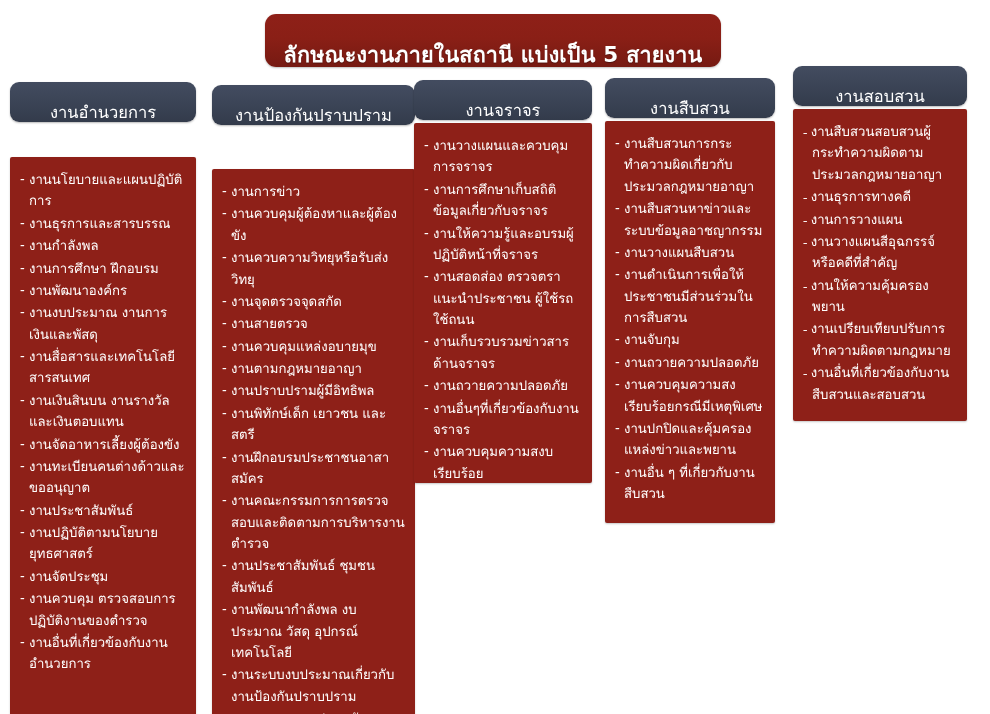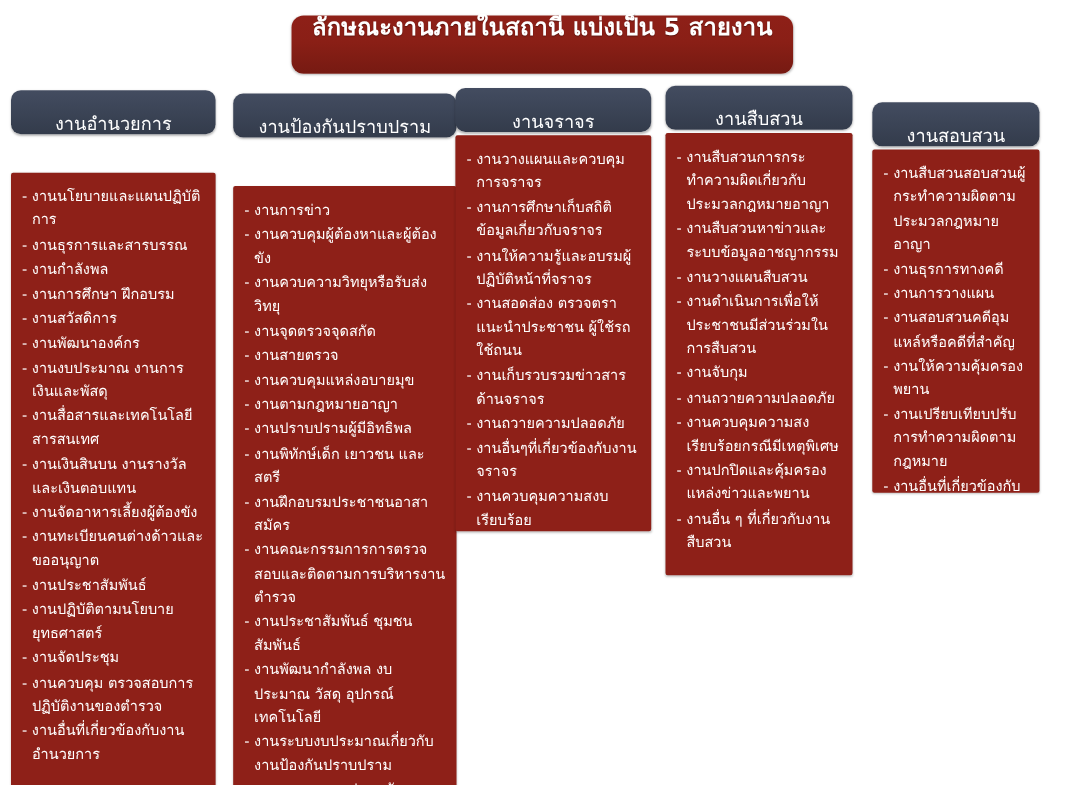--- a/index.html
+++ b/index.html
@@ -24,21 +24,21 @@
   #title-banner {
     position: absolute;
     left: 265px;
     top: 14px;
     width: 456px;
     height: 53px;
     border-radius: 11px;
     background: linear-gradient(180deg, #8e2018 0%, #8a1f16 45%, #761a12 100%);
     box-shadow: 0 1px 2px rgba(0,0,0,0.25);
     display: flex;
-    align-items: flex-start;
+    align-items: flex-end;
     justify-content: center;
   }
   #title-banner .title-text {
     color: #ffffff;
     font-size: 21.5px;
     font-weight: bold;
     letter-spacing: 0.2px;
     line-height: 1.1;
     white-space: nowrap;
     text-shadow: 0 1px 1px rgba(0,0,0,0.35);
@@ -97,21 +97,21 @@
 
   #col-2 { left: 212px; top: 85px;  width: 203px; }
   #col-2 .col-body { height: 558px; margin-top: 44px; }
 
   #col-3 { left: 414px; top: 80px;  width: 178px; }
   #col-3 .col-body { height: 360px; }
 
   #col-4 { left: 605px; top: 78px;  width: 170px; }
   #col-4 .col-body { height: 402px; }
 
-  #col-5 { left: 793px; top: 93px;  width: 152px; }
+  #col-5 { left: 793px; top: 66px;  width: 174px; font-family: Liberation Serif, serif; }
   #col-5 .col-body { height: 312px; }
 </style>
 </head>
 <body>
 
 <div id="page">
 
   <div id="title-banner">
     <span class="title-text">ลักษณะงานภายในสถานี แบ่งเป็น 5 สายงาน</span>
   </div>
@@ -119,21 +119,20 @@
   <div class="column" id="col-1">
     <div class="col-header">
       <span class="header-text">งานอำนวยการ</span>
     </div>
     <div class="col-body">
       <ul>
         <li>- งานนโยบายและแผนปฏิบัติการ</li>
         <li>- งานธุรการและสารบรรณ</li>
         <li>- งานกำลังพล</li>
         <li>- งานการศึกษา ฝึกอบรม</li>
-        <li>- งานสวัสดิการ</li>
         <li>- งานพัฒนาองค์กร</li>
         <li>- งานงบประมาณ งานการเงินและพัสดุ</li>
         <li>- งานสื่อสารและเทคโนโลยีสารสนเทศ</li>
         <li>- งานเงินสินบน งานรางวัลและเงินตอบแทน</li>
         <li>- งานจัดอาหารเลี้ยงผู้ต้องขัง</li>
         <li>- งานทะเบียนคนต่างด้าวและขออนุญาต</li>
         <li>- งานประชาสัมพันธ์</li>
         <li>- งานปฏิบัติตามนโยบายยุทธศาสตร์</li>
         <li>- งานจัดประชุม</li>
         <li>- งานควบคุม ตรวจสอบการปฏิบัติงานของตำรวจ</li>
@@ -207,21 +206,21 @@
 
   <div class="column" id="col-5">
     <div class="col-header">
       <span class="header-text">งานสอบสวน</span>
     </div>
     <div class="col-body">
       <ul>
         <li>- งานสืบสวนสอบสวนผู้กระทำความผิดตามประมวลกฎหมายอาญา</li>
         <li>- งานธุรการทางคดี</li>
         <li>- งานการวางแผน</li>
-        <li>- งานสอบสวนคดีอุมแหล์หรือคดีที่สำคัญ</li>
+        <li>- งานวางแผนสีอุฉกรรจ์หรือคดีที่สำคัญ</li>
         <li>- งานให้ความคุ้มครองพยาน</li>
         <li>- งานเปรียบเทียบปรับการทำความผิดตามกฎหมาย</li>
         <li>- งานอื่นที่เกี่ยวข้องกับงานสืบสวนและสอบสวน</li>
       </ul>
     </div>
   </div>
 
 </div>
 
 </body></html>

